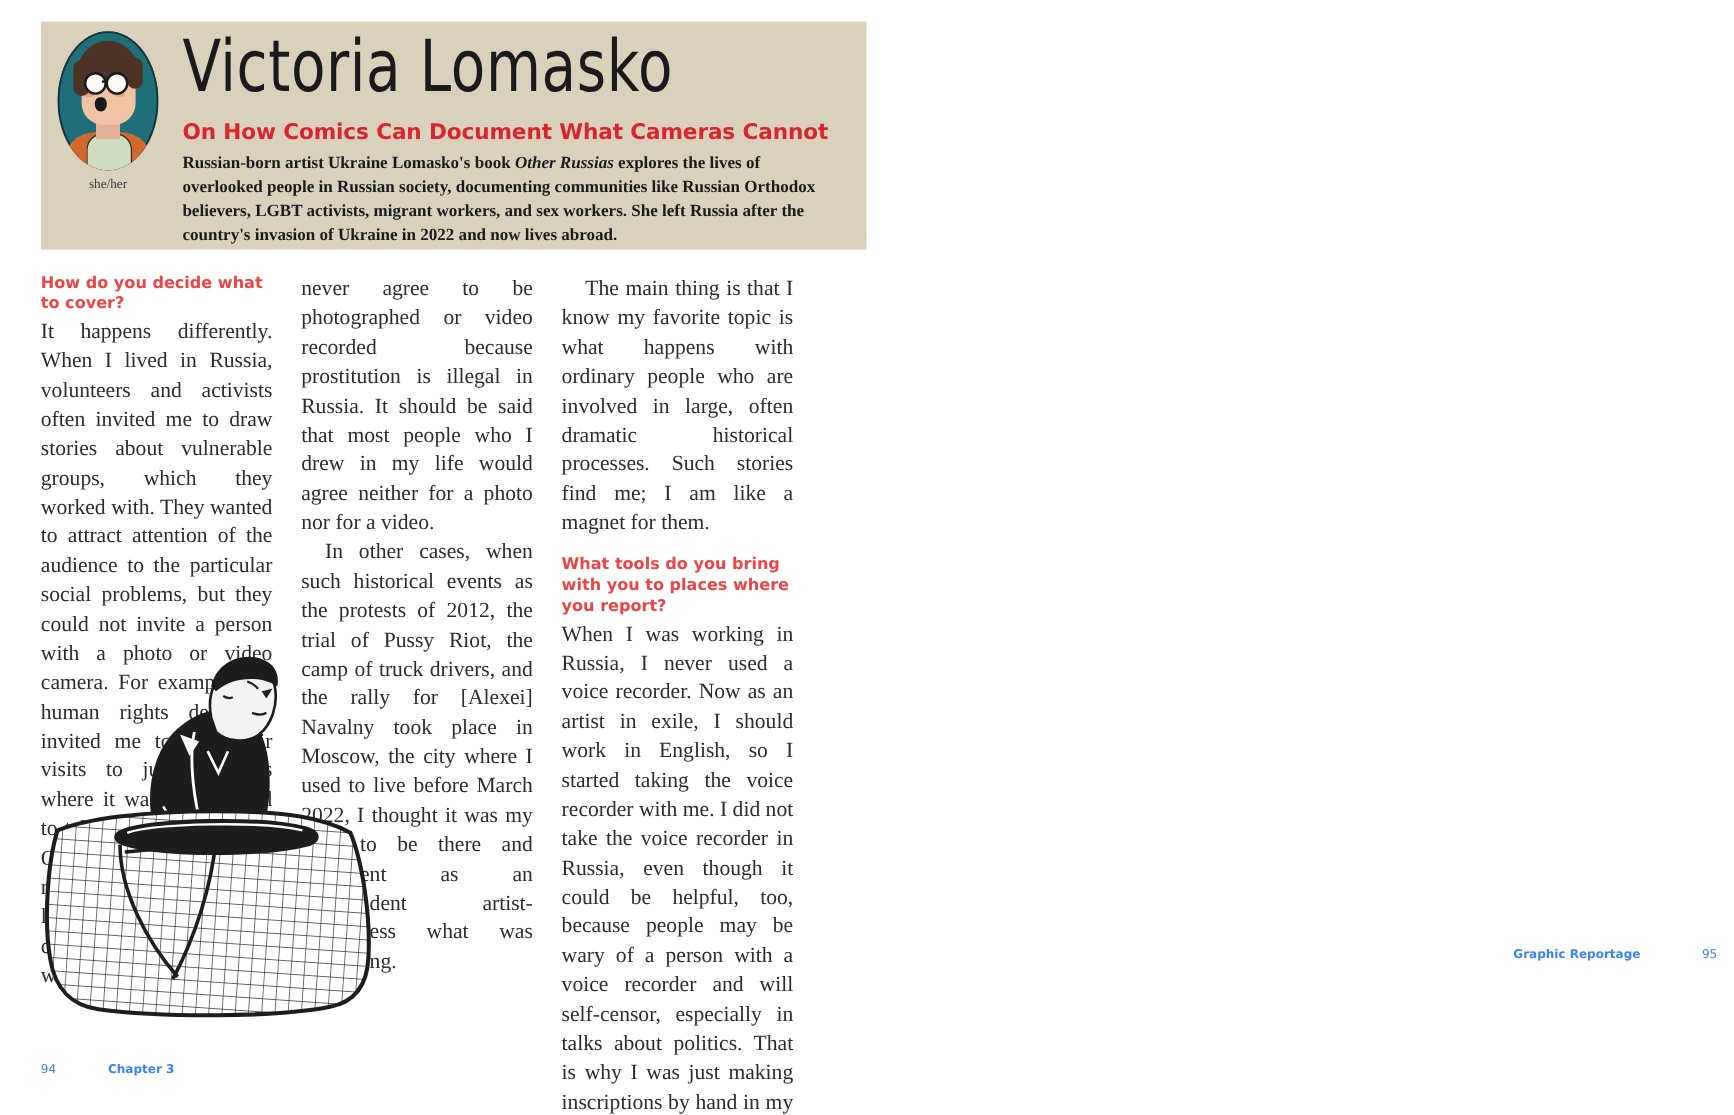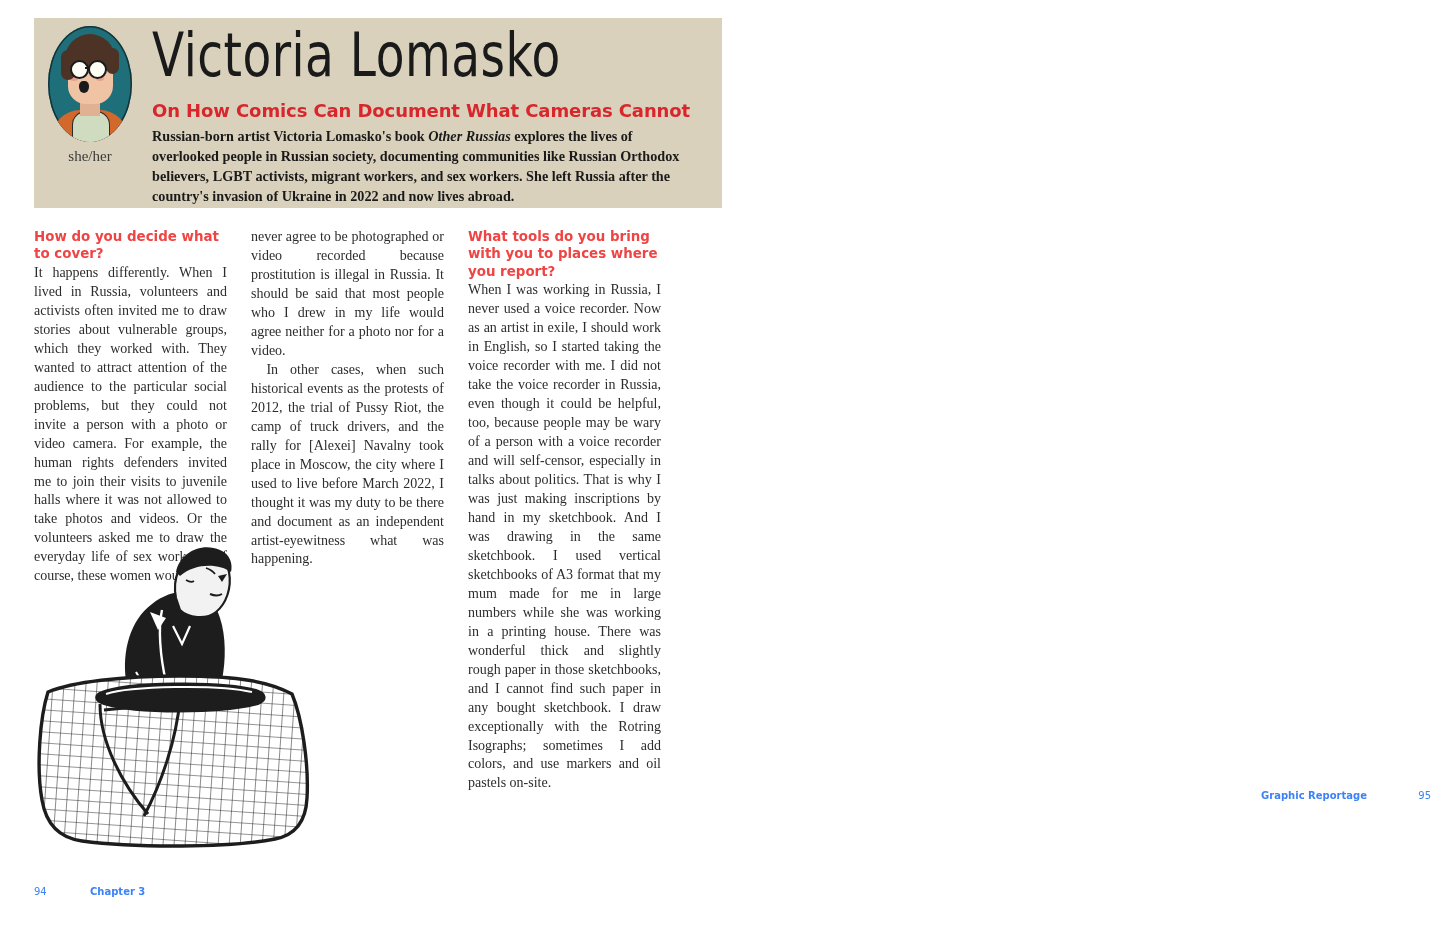--- a/index.html
+++ b/index.html
@@ -36,21 +36,21 @@
   .av-glass{position:absolute;top:34px;width:15px;height:15px;border:2.2px solid #1a1a1a;border-radius:50%;background:#fdfdf6;}
   .av-glass.l{left:22px;}
   .av-glass.r{left:40px;}
   .av-bridge{position:absolute;left:37px;top:41px;width:5px;height:2px;background:#1a1a1a;}
   .av-mouth{position:absolute;left:31px;top:55px;width:10px;height:12px;background:#1a1a1a;border-radius:50% 50% 60% 60%;}
   .av-cheekL{position:absolute;left:22px;top:50px;width:8px;height:5px;background:#e89a86;border-radius:50%;opacity:.85;}
   .av-cheekR{position:absolute;left:48px;top:50px;width:8px;height:5px;background:#e89a86;border-radius:50%;opacity:.85;}
   .av-neck{position:absolute;left:32px;top:72px;width:20px;height:18px;background:#e0b293;}
   .av-shoulder{position:absolute;left:4px;bottom:0;width:76px;height:32px;background:#d2682c;border-radius:28px 28px 0 0;}
   .av-shirt{position:absolute;left:24px;bottom:0;width:36px;height:30px;background:#cfdcc0;border-radius:14px 14px 0 0;border:1.4px solid #2a2a2a;border-bottom:none;}
-  .pronouns{font-family:"Liberation Serif",serif;font-size:15px;color:#3a3a3a;margin-top:6px;}
+  .pronouns{font-family:"Liberation Serif",serif;font-size:11px;color:#3a3a3a;margin-top:6px;}
 
   .mast-text{flex:1;padding:4px 18px 0 6px;}
   .artist-name{
     font-family:"DejaVu Sans",sans-serif;
     font-size:49px;line-height:1.02;font-weight:400;color:#1a1a1a;
     letter-spacing:.5px;
     transform:scaleY(1.22) scaleX(.96);transform-origin:left top;
     margin:4px 0 0 0;
   }
   .deck{
@@ -62,21 +62,21 @@
     font-family:"Liberation Serif",serif;
     font-weight:700;font-size:14.2px;line-height:1.42;color:#1a1a1a;
     margin-top:5px;max-width:540px;
   }
   .bio em{text-align:center;}
 
   
   .col{position:absolute;width:193px;}
   .col p{margin:0;text-align:justify;text-justify:inter-word;
     font-family:"Liberation Serif",serif;
-    font-size:14px;line-height:1.355;color:#2c2c2c;
+    font-size:18px;line-height:1.355;color:#2c2c2c;
     hyphens:auto;-webkit-hyphens:auto;}
   .col p + p{text-indent:1.1em;}
   .col h3{
     margin:0 0 1px 0;
     font-family:"DejaVu Sans",sans-serif;
     font-weight:700;font-size:13.4px;line-height:1.30;color:#ef4444;
   }
   .col .qblock{margin-top:15px;}
   .col .qblock:first-child{margin-top:0;}
 
@@ -116,37 +116,38 @@
           <div class="av-glass r"></div>
           <div class="av-bridge"></div>
           <div class="av-mouth"></div>
         </div>
         <div class="pronouns">she/her</div>
       </div>
 
       <div class="mast-text">
         <div class="artist-name">Victoria Lomasko</div>
         <div class="deck">On How Comics Can Document What Cameras Cannot</div>
-        <div class="bio"><span>Russian-born artist Victoria Lomasko's book </span><em>Other Russias</em><span> explores the lives of overlooked people in Russian society, documenting communities like Russian Orthodox believers, LGBT activists, migrant workers, and sex workers. She left Russia after the country's invasion of Ukraine in 2022 and now lives abroad.</span></div>
+        <div class="bio"><span>Russian-born artist Ukraine Lomasko's book </span><em>Other Russias</em><span> explores the lives of overlooked people in Russian society, documenting communities like Russian Orthodox believers, LGBT activists, migrant workers, and sex workers. She left Russia after the country's invasion of Ukraine in 2022 and now lives abroad.</span></div>
       </div>
     </div>
 
     <div class="col lc1">
       <div class="qblock">
         <h3>How do you decide what to cover?</h3>
         <p>It happens differently. When I lived in Russia, volunteers and activists often invited me to draw stories about vulnerable groups, which they worked with. They wanted to attract attention of the audience to the particular social problems, but they could not invite a person with a photo or video camera. For example, the human rights defenders invited me to join their visits to juvenile halls where it was not allowed to take photos and videos. Or the volunteers asked me to draw the everyday life of sex workers. Of course, these women would</p>
       </div>
     </div>
 
     <div class="col lc2">
       <p>never agree to be photographed or video recorded because prostitution is illegal in Russia. It should be said that most people who I drew in my life would agree neither for a photo nor for a video.</p>
       <p>In other cases, when such historical events as the protests of 2012, the trial of Pussy Riot, the camp of truck drivers, and the rally for [Alexei] Navalny took place in Moscow, the city where I used to live before March 2022, I thought it was my duty to be there and document as an independent artist-eyewitness what was happening.</p>
     </div>
 
     <div class="col lc3">
+      <p style="text-indent:1.1em">The main thing is that I know my favorite topic is what happens with ordinary people who are involved in large, often dramatic historical processes. Such stories find me; I am like a magnet for them.</p>
       <div class="qblock">
         <h3>What tools do you bring with you to places where you report?</h3>
         <p>When I was working in Russia, I never used a voice recorder. Now as an artist in exile, I should work in English, so I started taking the voice recorder with me. I did not take the voice recorder in Russia, even though it could be helpful, too, because people may be wary of a person with a voice recorder and will self-censor, especially in talks about politics. That is why I was just making inscriptions by hand in my sketchbook. And I was drawing in the same sketchbook. I used vertical sketchbooks of A3 format that my mum made for me in large numbers while she was working in a printing house. There was wonderful thick and slightly rough paper in those sketchbooks, and I cannot find such paper in any bought sketchbook. I draw exceptionally with the Rotring Isographs; sometimes I add colors, and use markers and oil pastels on-site.</p>
       </div>
     </div>
 
     <div class="illo-left">
       <svg viewBox="0 0 290 320" xmlns="http://www.w3.org/2000/svg" aria-hidden="true">
         <defs>
           <pattern id="plaid" width="11" height="11" patternUnits="userSpaceOnUse" patternTransform="rotate(4)">

